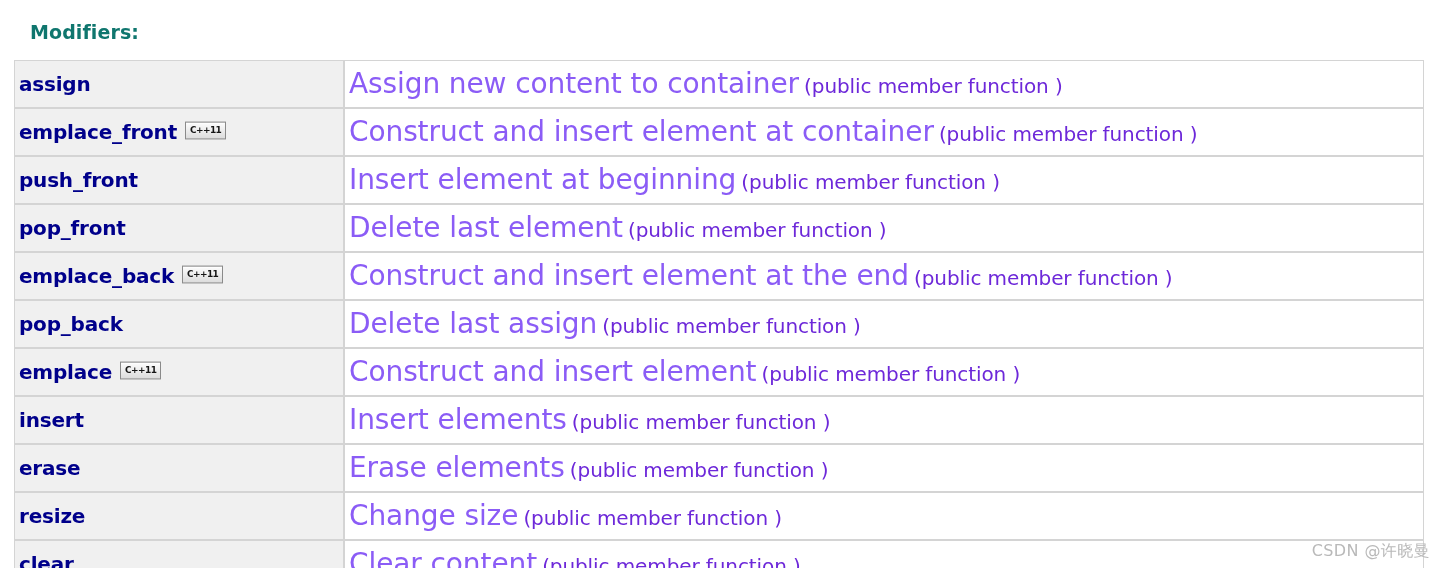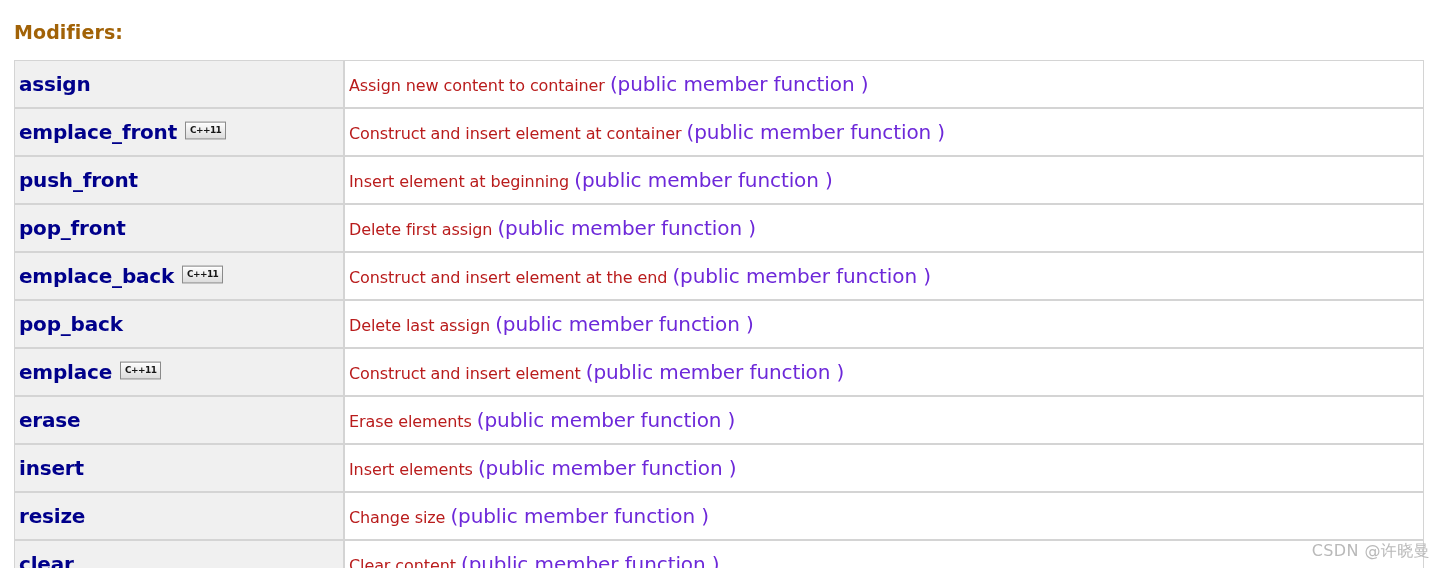--- a/index.html
+++ b/index.html
@@ -11,24 +11,25 @@
     width: 1442px;
     height: 568px;
     font-family: "DejaVu Sans", "Liberation Sans", sans-serif;
     overflow: hidden;
     position: relative;
   }
 
   #page-title {
     font-size: 19px;
     font-weight: bold;
-    color: #a16207;
+    color: #0f766e;
     padding: 4px 0 0 14px;
     line-height: 24px;
     letter-spacing: 0.1px;
+    margin-left: 16px;
   }
 
   #modifiers-table {
     border-collapse: separate;
     border-spacing: 0;
     width: 1410px;
     margin: 6px 0 0 14px;
     table-layout: fixed;
   }
 
@@ -77,22 +78,22 @@
     font-size: 9px;
     font-weight: bold;
     line-height: 12px;
     padding: 1px 4px 2px 4px;
     letter-spacing: -0.6px;
     box-shadow: 0 1px 0 rgba(255,255,255,0.9) inset;
     transform: scaleY(1.05);
   }
 
   .desc-text {
-    color: #b91c1c;
-    font-size: 16px;
+    color: #8b5cf6;
+    font-size: 28px;
     letter-spacing: -0.1px;
   }
 
   .desc-kind {
     color: #6d28d9;
     font-size: 20px;
     letter-spacing: -0.1px;
   }
 
   #watermark {
@@ -120,41 +121,41 @@
       <tr>
         <td class="name-cell"><a class="fn-link">emplace_front</a><span class="cxx-badge">C++11</span></td>
         <td class="desc-cell"><span class="desc-text">Construct and insert element at container</span> <span class="desc-kind">(public member function )</span></td>
       </tr>
       <tr>
         <td class="name-cell"><a class="fn-link">push_front</a></td>
         <td class="desc-cell"><span class="desc-text">Insert element at beginning</span> <span class="desc-kind">(public member function )</span></td>
       </tr>
       <tr>
         <td class="name-cell"><a class="fn-link">pop_front</a></td>
-        <td class="desc-cell"><span class="desc-text">Delete first assign</span> <span class="desc-kind">(public member function )</span></td>
+        <td class="desc-cell"><span class="desc-text">Delete last element</span> <span class="desc-kind">(public member function )</span></td>
       </tr>
       <tr>
         <td class="name-cell"><a class="fn-link">emplace_back</a><span class="cxx-badge">C++11</span></td>
         <td class="desc-cell"><span class="desc-text">Construct and insert element at the end</span> <span class="desc-kind">(public member function )</span></td>
       </tr>
       <tr>
         <td class="name-cell"><a class="fn-link">pop_back</a></td>
         <td class="desc-cell"><span class="desc-text">Delete last assign</span> <span class="desc-kind">(public member function )</span></td>
       </tr>
       <tr>
         <td class="name-cell"><a class="fn-link">emplace</a><span class="cxx-badge">C++11</span></td>
         <td class="desc-cell"><span class="desc-text">Construct and insert element</span> <span class="desc-kind">(public member function )</span></td>
       </tr>
       <tr>
+        <td class="name-cell"><a class="fn-link">insert</a></td>
+        <td class="desc-cell"><span class="desc-text">Insert elements</span> <span class="desc-kind">(public member function )</span></td>
+      </tr>
+      <tr>
         <td class="name-cell"><a class="fn-link">erase</a></td>
         <td class="desc-cell"><span class="desc-text">Erase elements</span> <span class="desc-kind">(public member function )</span></td>
-      </tr>
-      <tr>
-        <td class="name-cell"><a class="fn-link">insert</a></td>
-        <td class="desc-cell"><span class="desc-text">Insert elements</span> <span class="desc-kind">(public member function )</span></td>
       </tr>
       <tr>
         <td class="name-cell"><a class="fn-link">resize</a></td>
         <td class="desc-cell"><span class="desc-text">Change size</span> <span class="desc-kind">(public member function )</span></td>
       </tr>
       <tr>
         <td class="name-cell"><a class="fn-link">clear</a></td>
         <td class="desc-cell"><span class="desc-text">Clear content</span> <span class="desc-kind">(public member function )</span></td>
       </tr>
     </tbody>

